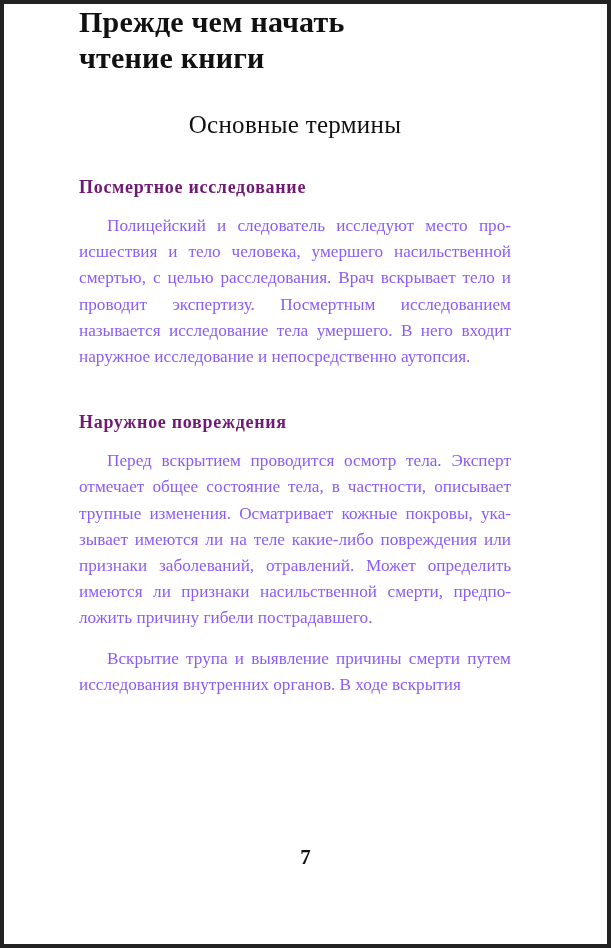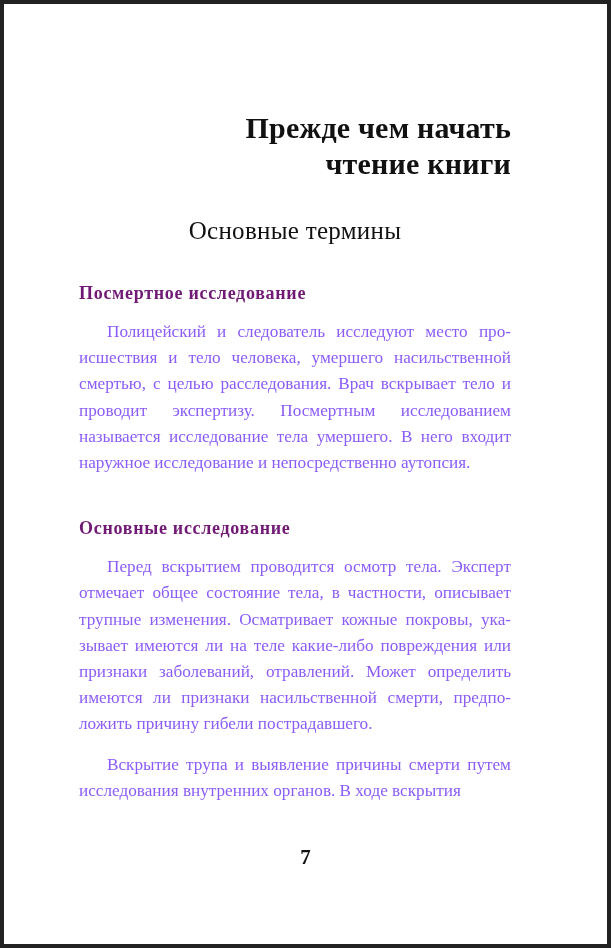--- a/index.html
+++ b/index.html
@@ -20,22 +20,21 @@
   }
   .content {
     position: absolute;
     left: 75px;
     top: 0;
     width: 432px;
     height: 100%;
   }
   .book-title {
     margin: 0;
-    padding-top: 106px;
-    text-align: right;
+    text-align: left;
     font-size: 30px;
     line-height: 36px;
     font-weight: bold;
     letter-spacing: 0.2px;
     color: #111111;
   }
   .book-title .title-line {
     display: block;
   }
   .section-title {
@@ -98,21 +97,21 @@
     </h1>
 
     <h2 class="section-title">Основные термины</h2>
 
     <div class="subsection sub-1">
       <h3 class="subsection-title">Посмертное исследование</h3>
       <p class="body-text">Полицейский и следователь исследуют место про­исшествия и тело человека, умершего насильствен­ной смертью, с целью расследования. Врач вскрывает тело и проводит экспертизу. Посмертным исследова­нием называется исследование тела умершего. В него входит наружное исследование и непосредственно аутопсия.</p>
     </div>
 
     <div class="subsection sub-2">
-      <h3 class="subsection-title">Основные исследование</h3>
+      <h3 class="subsection-title">Наружное повреждения</h3>
       <p class="body-text">Перед вскрытием проводится осмотр тела. Эксперт отмечает общее состояние тела, в частности, описывает трупные изменения. Осматривает кожные покровы, ука­зывает имеются ли на теле какие-либо повреждения или признаки заболеваний, отравлений. Может определить имеются ли признаки насильственной смерти, предпо­ложить причину гибели пострадавшего.</p>
     </div>
 
     <div class="subsection sub-3">
       <p class="body-text">Вскрытие трупа и выявление причины смерти путем исследования внутренних органов. В ходе вскрытия</p>
     </div>
 
   </div>
 
   <div class="page-number">7</div>

